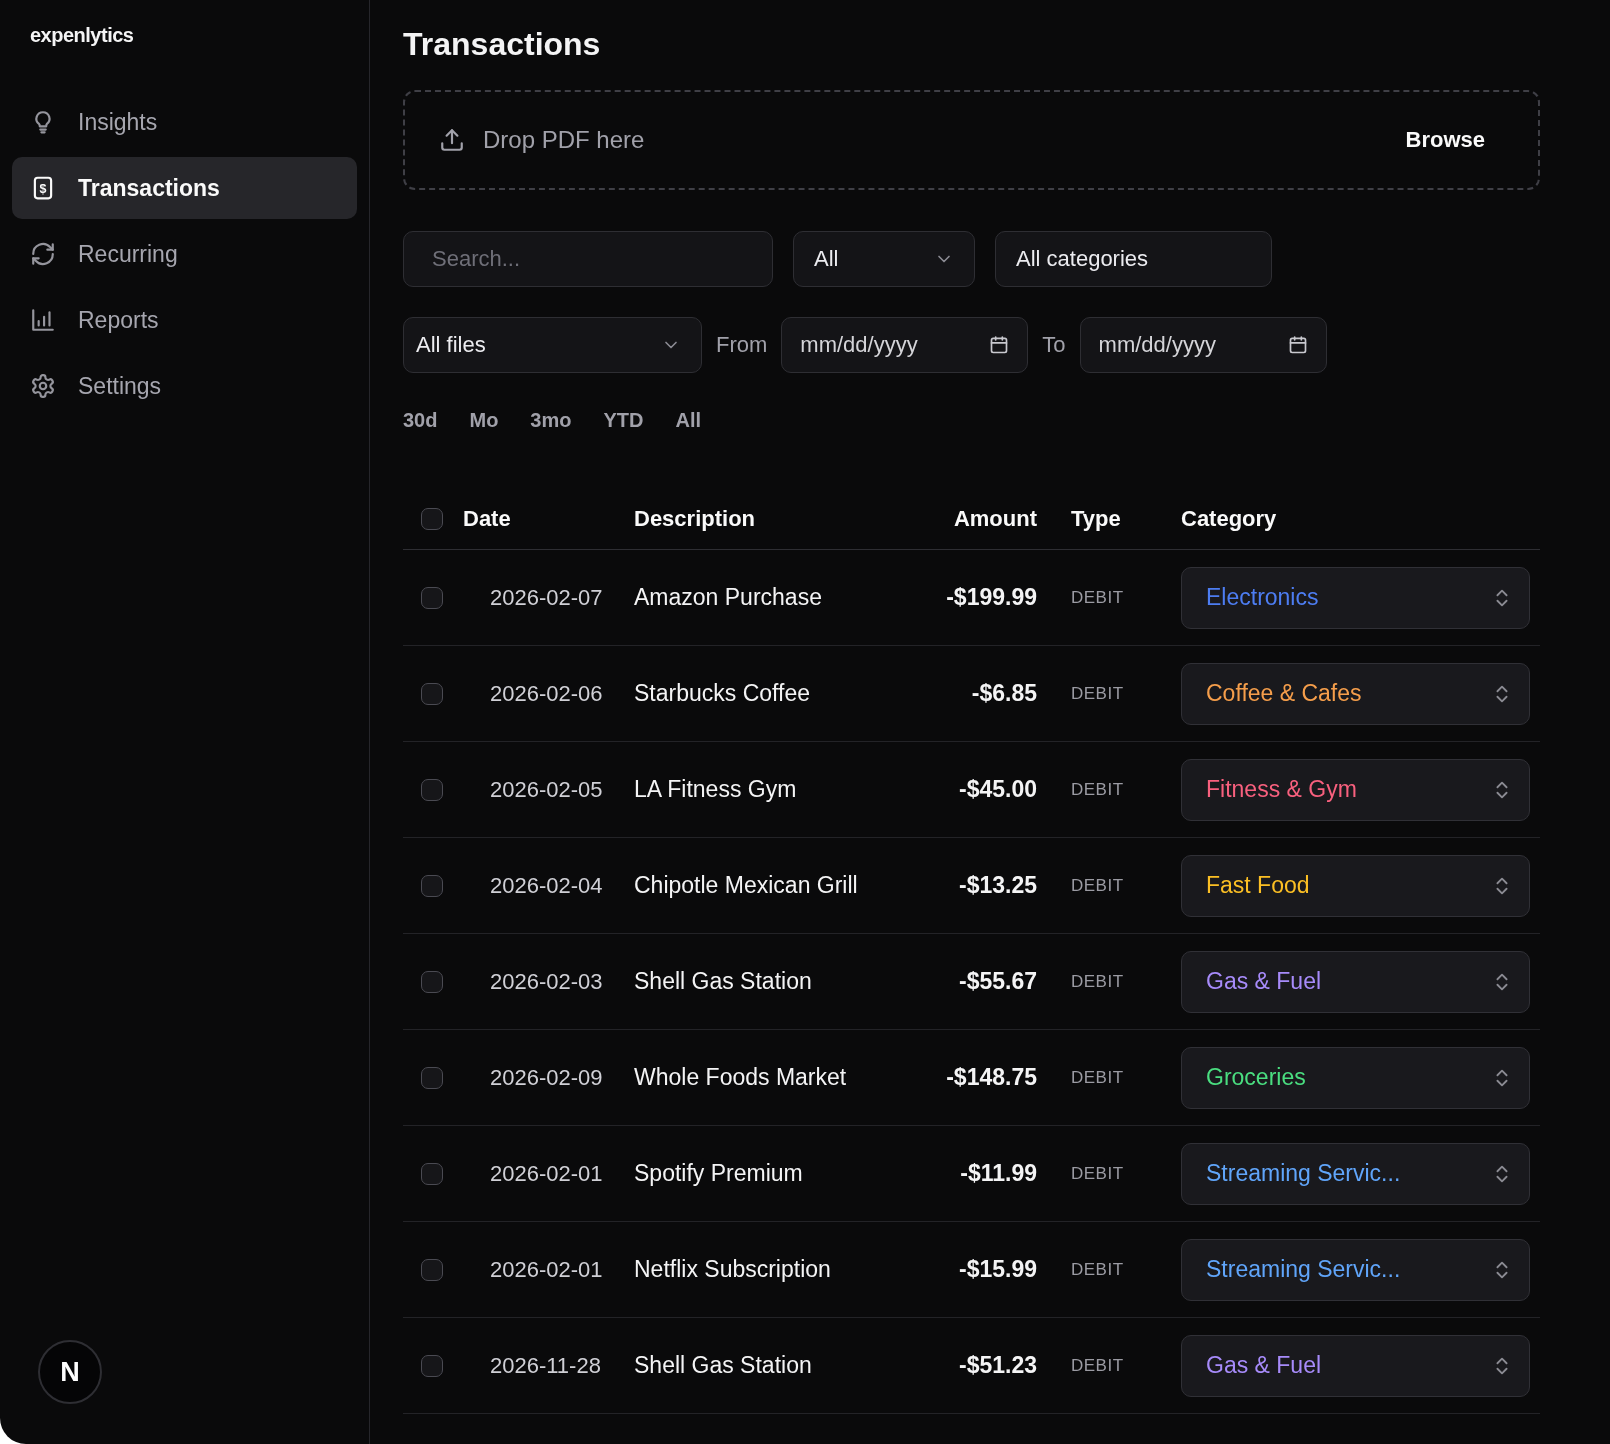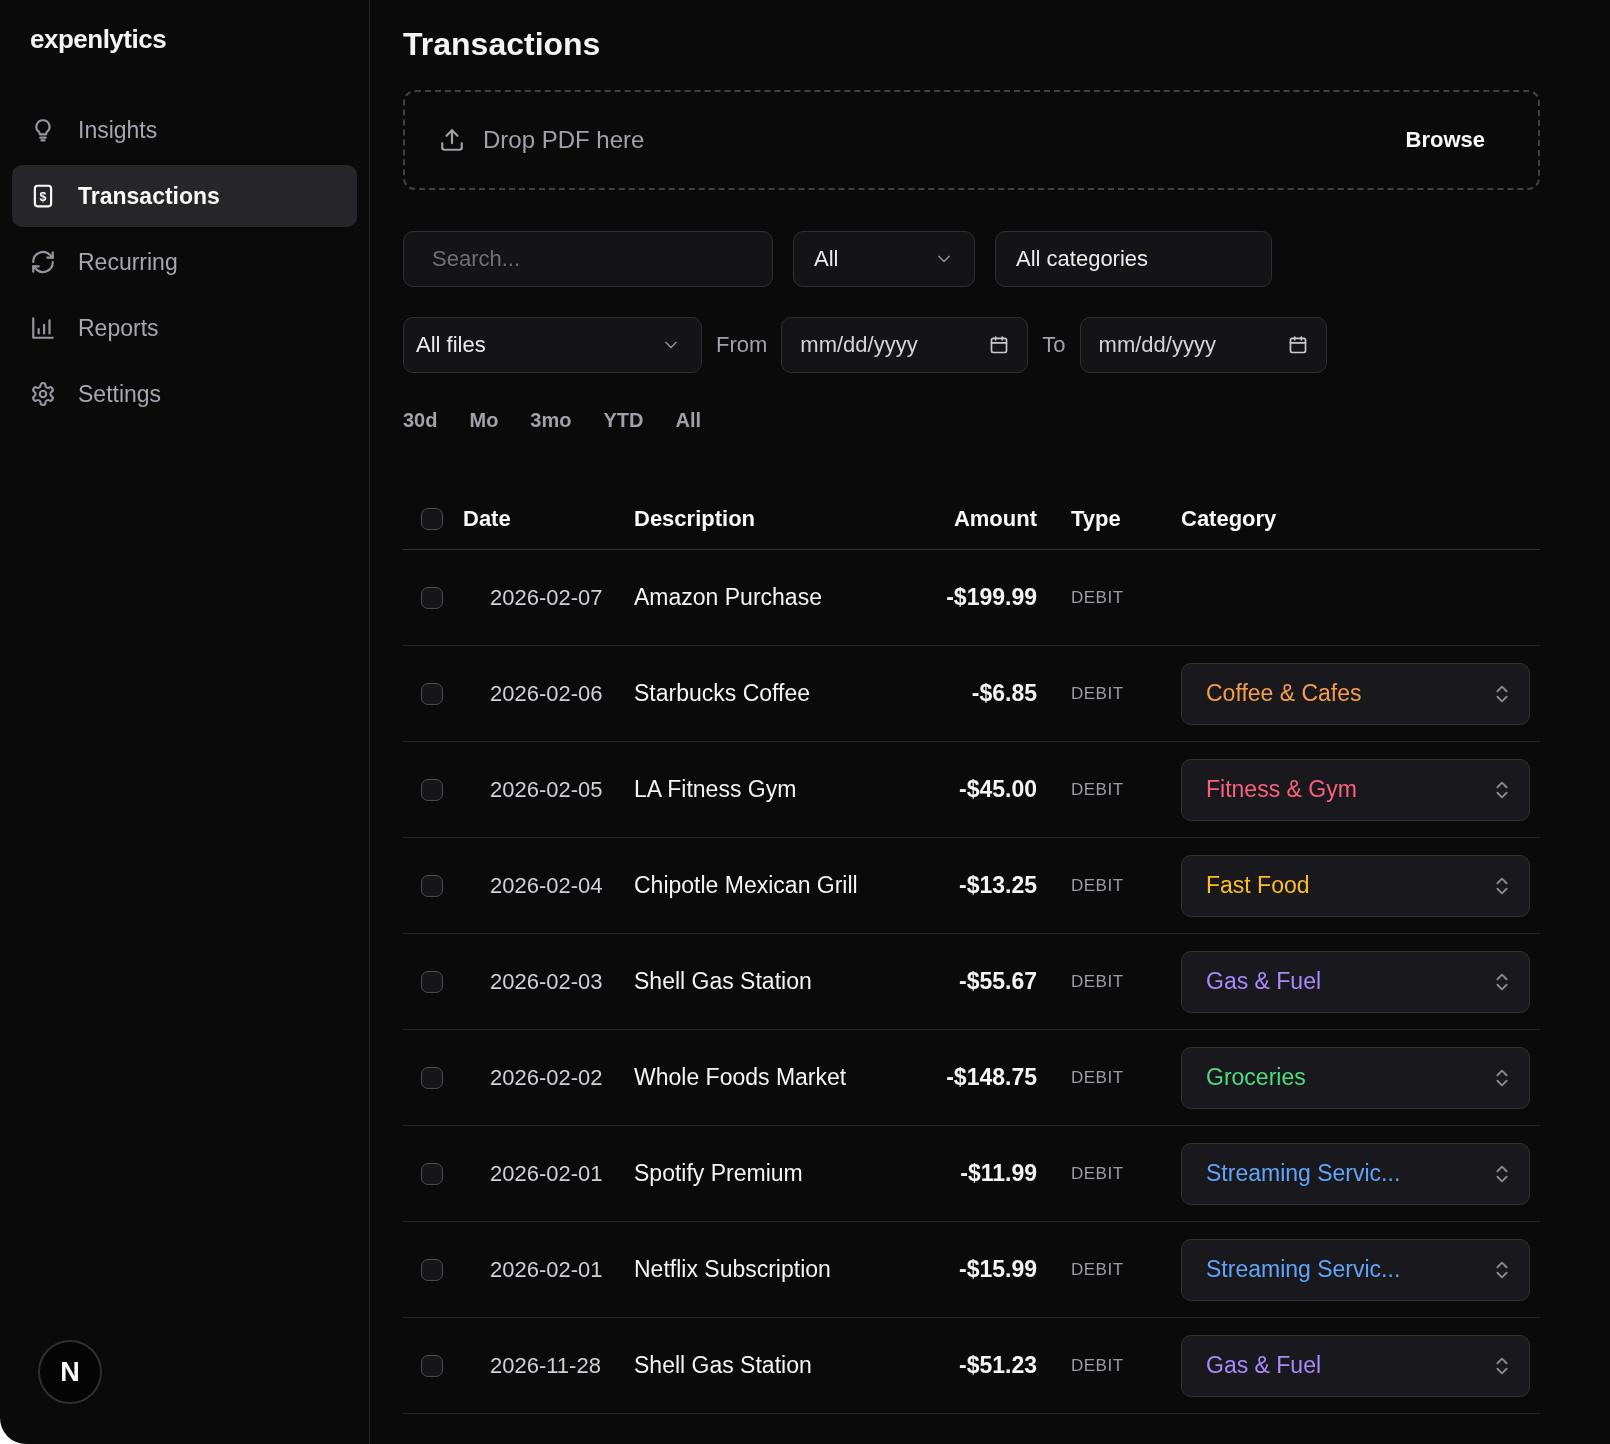--- a/index.html
+++ b/index.html
@@ -10,21 +10,21 @@
     display: flex; overflow: hidden; position: relative;
     border-bottom-left-radius: 26px;
   }
   svg { display: block; }
 
   
   .sidebar {
     flex: 0 0 370px; border-right: 1px solid #26262b;
     position: relative; padding-top: 24px;
   }
-  .logo { font-size: 26px; font-weight: 700; padding-left: 30px; letter-spacing: -0.5px; }
+  .logo { font-size: 20px; font-weight: 700; padding-left: 30px; letter-spacing: -0.5px; }
   nav { margin-top: 44px; }
   .nav-item {
     display: flex; align-items: center; gap: 22px;
     height: 62px; margin: 0 12px 4px; padding: 0 18px;
     border-radius: 10px; color: #a6a6af; font-size: 23px; font-weight: 500;
     cursor: pointer;
   }
   .nav-item .nav-icon { color: #95959d; width: 26px; height: 26px; }
   .nav-item.active { background: #26262a; color: #fafafa; font-weight: 600; }
   .nav-item.active .nav-icon { color: #fafafa; }
@@ -262,20 +262,29 @@
         <span class="cell-type">Type</span>
         <span>Category</span>
       </div>
       <div class="t-body">
         <div class="t-row">
           <span class="checkbox"></span>
           <span class="cell-date">2026-02-07</span>
           <span class="cell-desc">Amazon Purchase</span>
           <span class="cell-amount">-$199.99</span>
           <span class="cell-type">DEBIT</span>
+          <div class="cat-select">
+            <span class="cat-label" style="color: rgb(77, 125, 242);">Electronics</span>
+            <span class="updown">
+              <svg viewBox="0 0 24 24" width="22" height="22" fill="none" stroke="currentColor" stroke-width="2" stroke-linecap="round" stroke-linejoin="round">
+                  <path d="m7 15 5 5 5-5"></path>
+                  <path d="m7 9 5-5 5 5"></path>
+                </svg>
+            </span>
+          </div>
         </div>
 
         <div class="t-row">
           <span class="checkbox"></span>
           <span class="cell-date">2026-02-06</span>
           <span class="cell-desc">Starbucks Coffee</span>
           <span class="cell-amount">-$6.85</span>
           <span class="cell-type">DEBIT</span>
           <div class="cat-select">
             <span class="cat-label" style="color: rgb(245, 158, 75);">Coffee &amp; Cafes</span>
@@ -334,21 +343,21 @@
               <svg viewBox="0 0 24 24" width="22" height="22" fill="none" stroke="currentColor" stroke-width="2" stroke-linecap="round" stroke-linejoin="round">
                   <path d="m7 15 5 5 5-5"></path>
                   <path d="m7 9 5-5 5 5"></path>
                 </svg>
             </span>
           </div>
         </div>
 
         <div class="t-row">
           <span class="checkbox"></span>
-          <span class="cell-date">2026-02-02</span>
+          <span class="cell-date">2026-02-09</span>
           <span class="cell-desc">Whole Foods Market</span>
           <span class="cell-amount">-$148.75</span>
           <span class="cell-type">DEBIT</span>
           <div class="cat-select">
             <span class="cat-label" style="color: rgb(74, 222, 128);">Groceries</span>
             <span class="updown">
               <svg viewBox="0 0 24 24" width="22" height="22" fill="none" stroke="currentColor" stroke-width="2" stroke-linecap="round" stroke-linejoin="round">
                   <path d="m7 15 5 5 5-5"></path>
                   <path d="m7 9 5-5 5 5"></path>
                 </svg>

